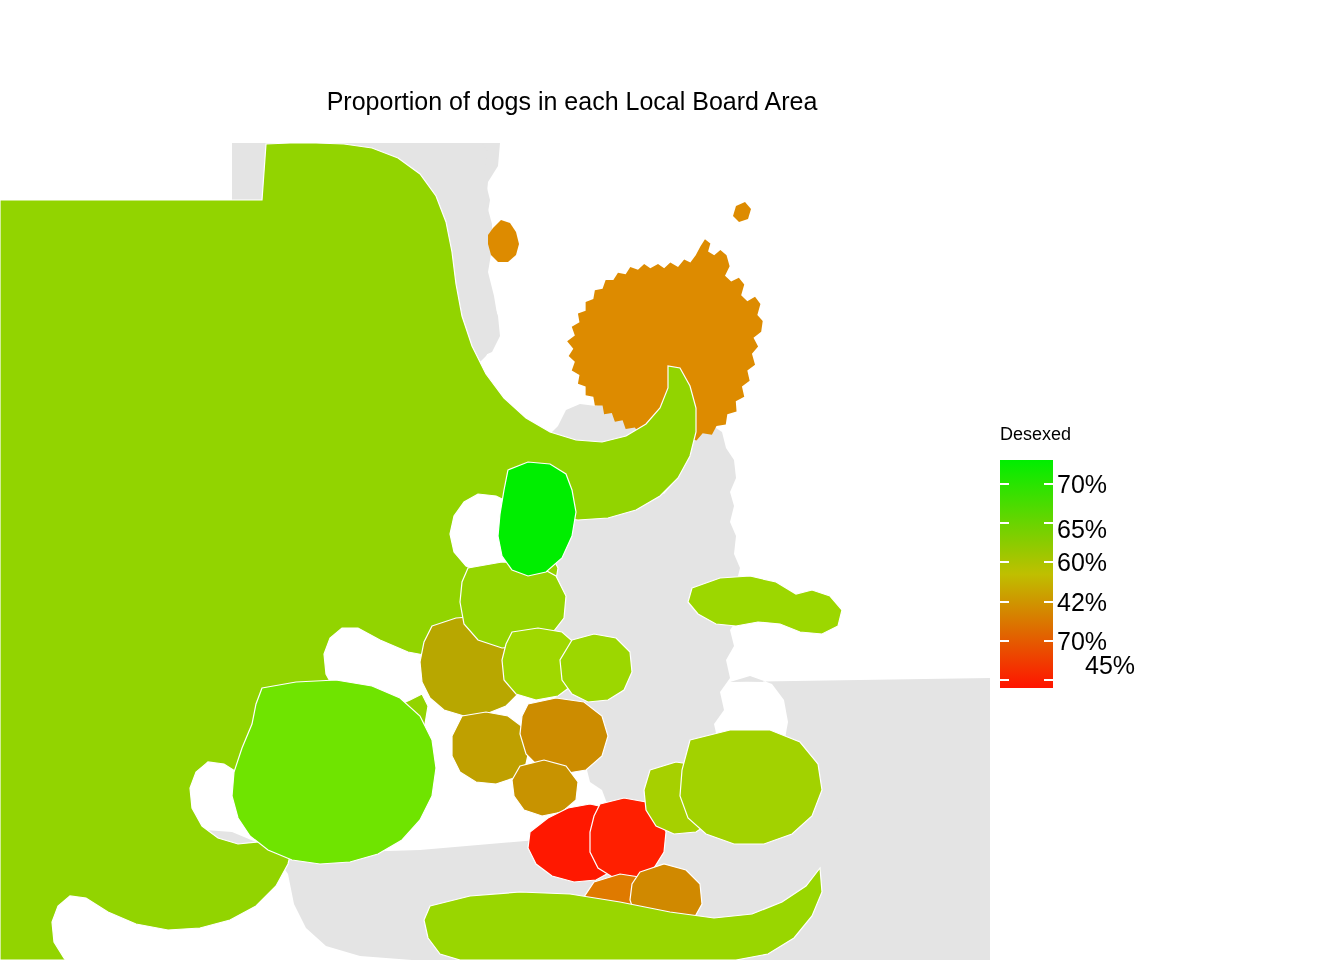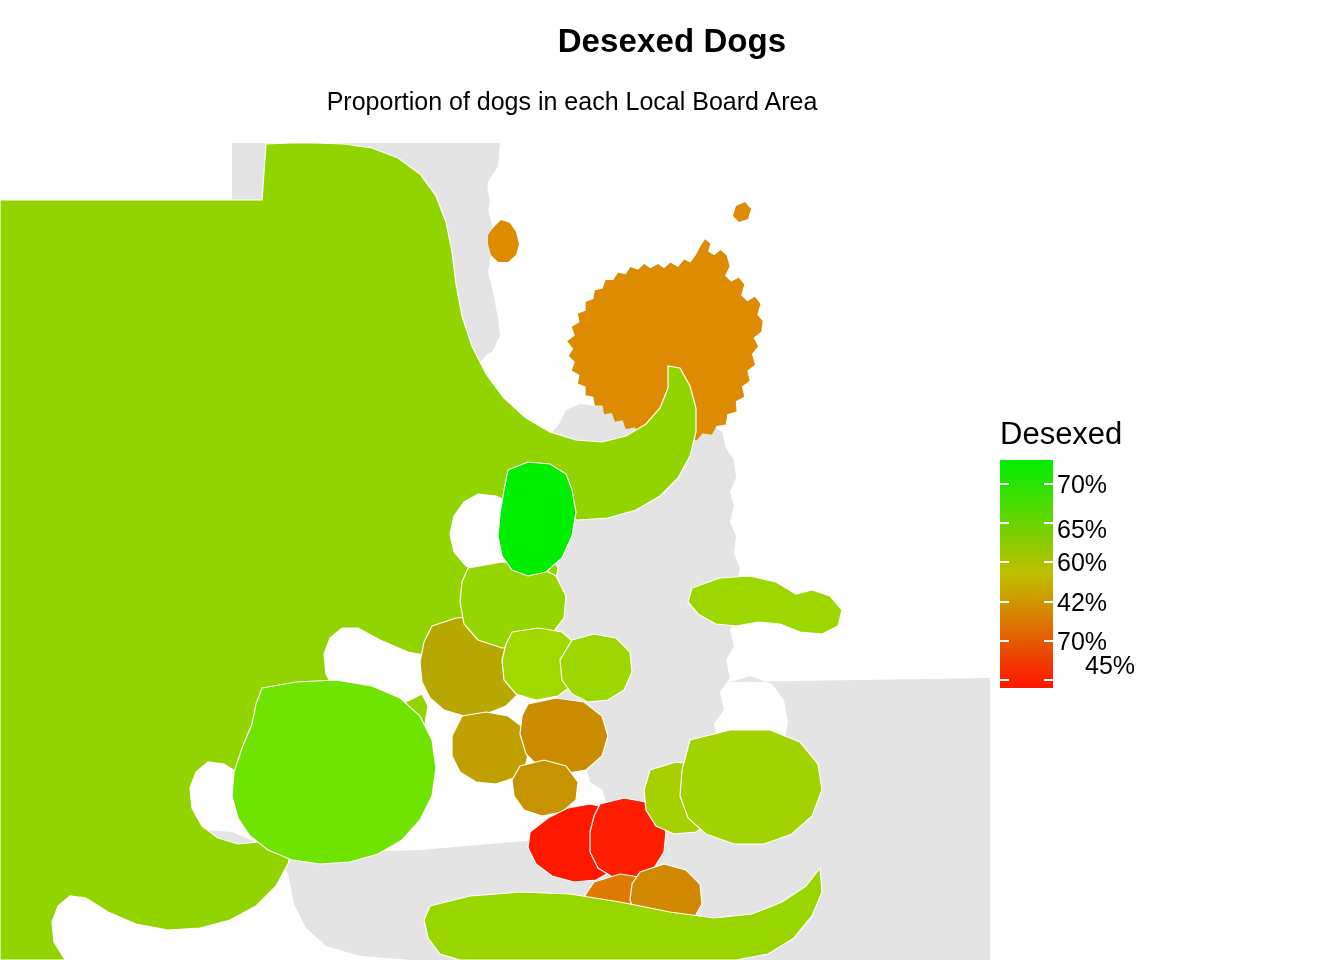--- a/index.html
+++ b/index.html
@@ -55,21 +55,21 @@
     position: absolute;
     left: 995px;
     top: 410px;
     width: 170px;
     height: 300px;
   }
   .legend-title {
     position: absolute;
     left: 5px;
     top: 8px;
-    font-size: 31px;
+    font-size: 18px;
     line-height: 32px;
     white-space: nowrap;
   }
   .legend-bar-holder {
     position: absolute;
     left: 5px;
     top: 50px;
     width: 53px;
     height: 228px;
   }
@@ -101,21 +101,20 @@
     line-height: 26px;
     white-space: nowrap;
     text-align: center;
   }
 </style>
 </head>
 <body>
 
 <div id="plot">
 
-  <div class="title">Desexed Dogs</div>
   <div class="subtitle">Proportion of dogs in each Local Board Area</div>
 
   <div class="map-wrap">
     <svg width="990" height="840" viewBox="0 0 990 840">
       <rect x="0" y="0" width="990" height="840" fill="#ffffff"></rect>
 
       <g>
         <path fill="#e4e4e4" stroke="none" d="
           M232,23 L232,300 L240,300 L248,310 L250,324 L262,326 L262,340
           L268,348 L282,350 L288,360 L300,362 L300,352 L292,344 L282,344

